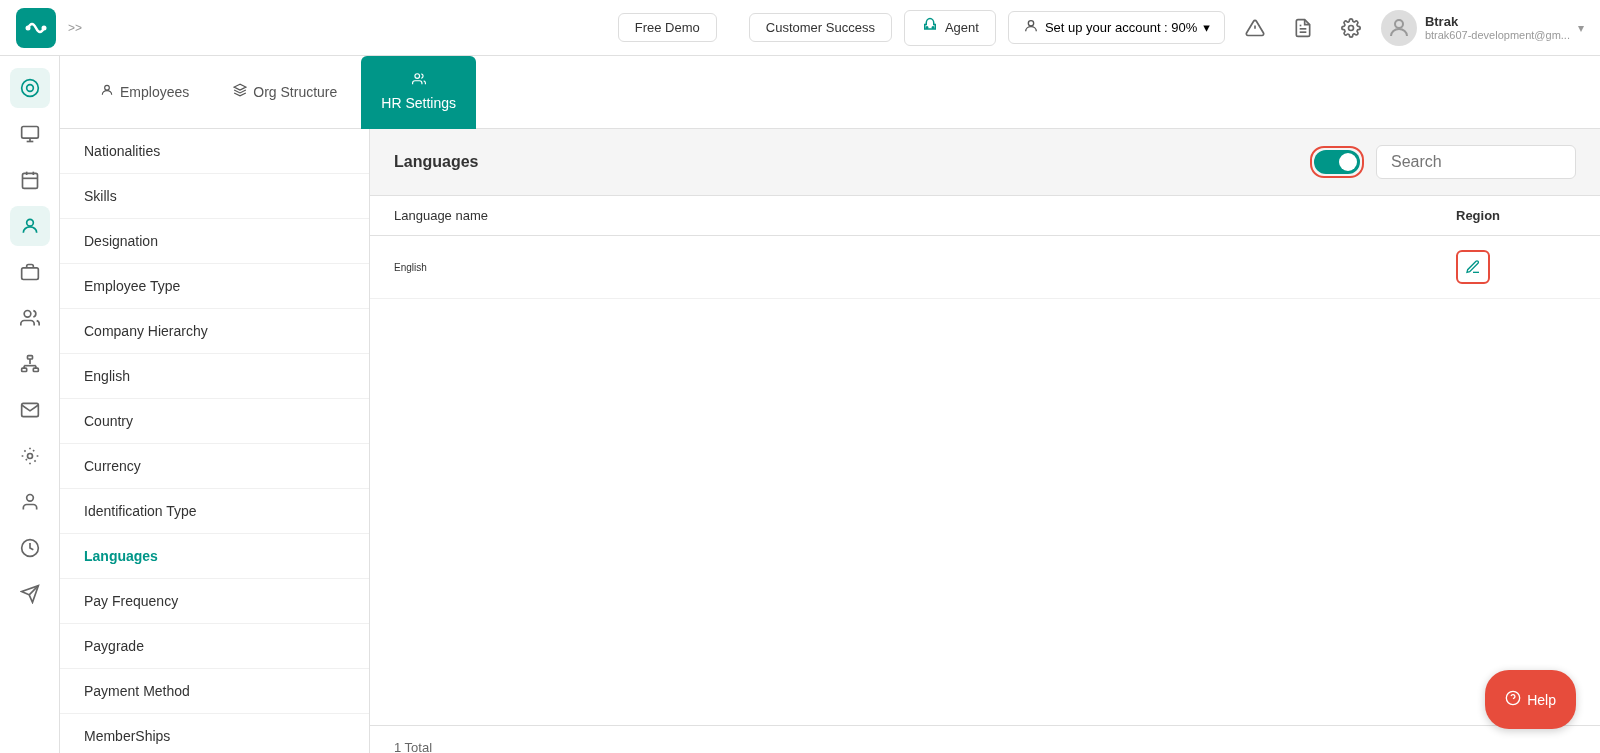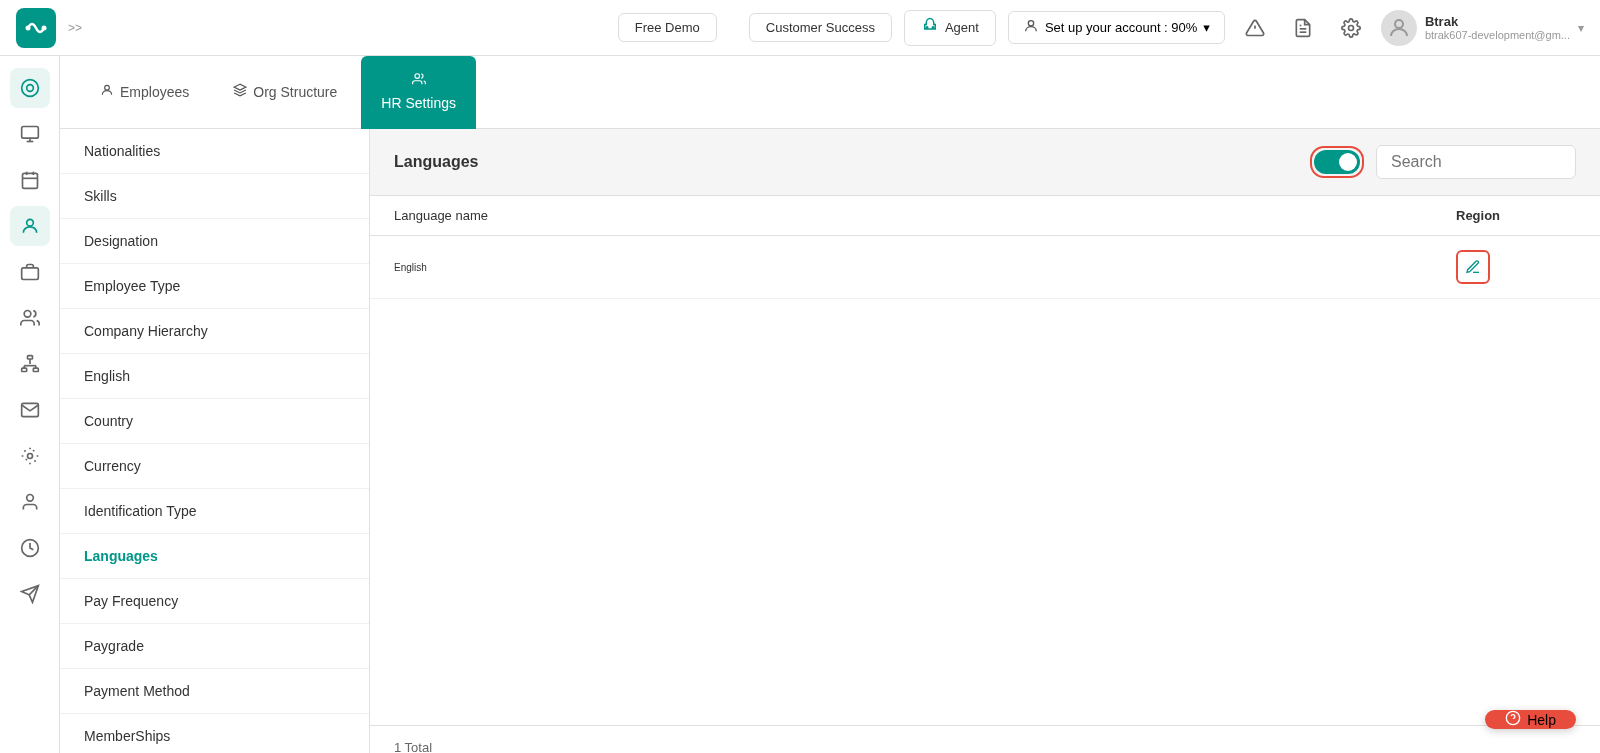--- a/index.html
+++ b/index.html
@@ -291,24 +291,24 @@
       background: #fff;
       margin-top: auto;
     }
 
     
     .help-btn {
       position: fixed;
       bottom: 24px;
       right: 24px;
       background: #e74c3c;
-      color: #000000;
+      color: #ffffff;
       border: none;
       border-radius: 24px;
-      padding: 0 20px;
+      padding: 20px 20px;
       font-size: 14px;
       cursor: pointer;
       display: flex;
       align-items: center;
       gap: 6px;
       box-shadow: 0 2px 8px rgba(0,0,0,0.2);
       text-align: right;
     }
   </style>
 </head>

